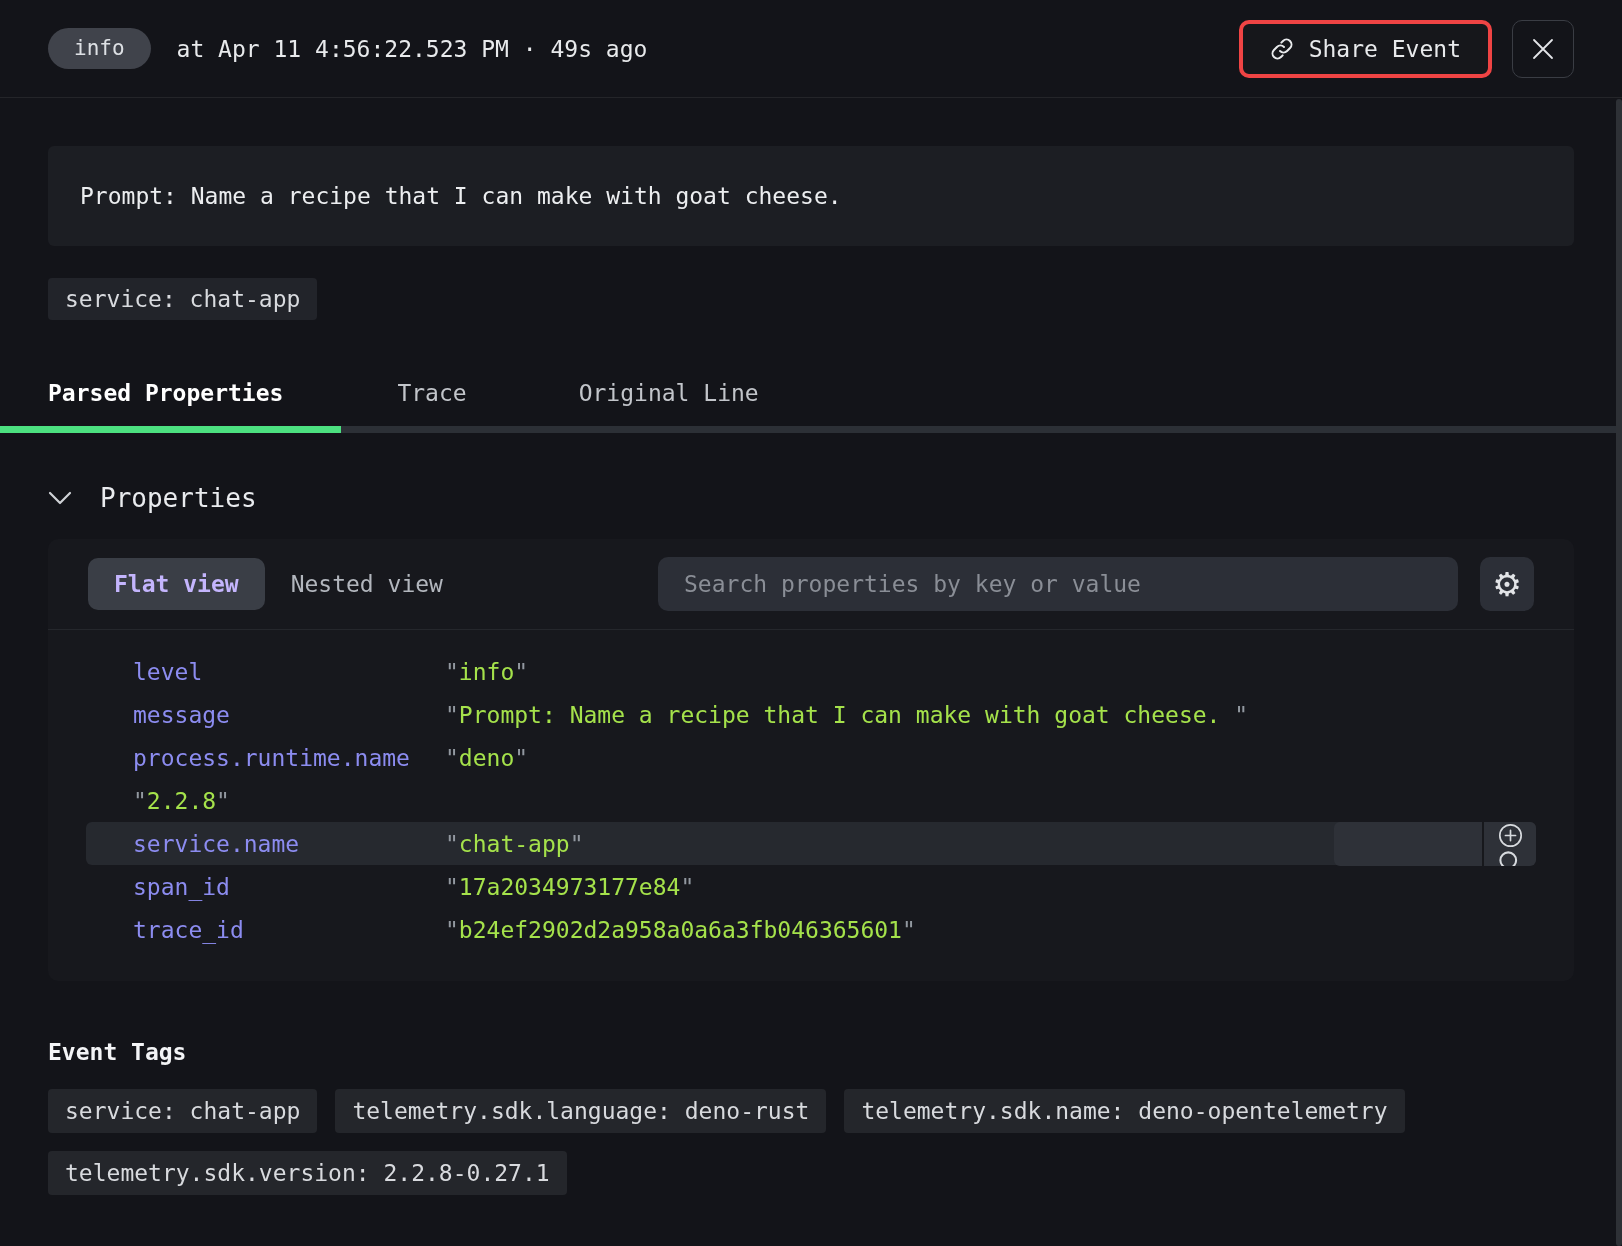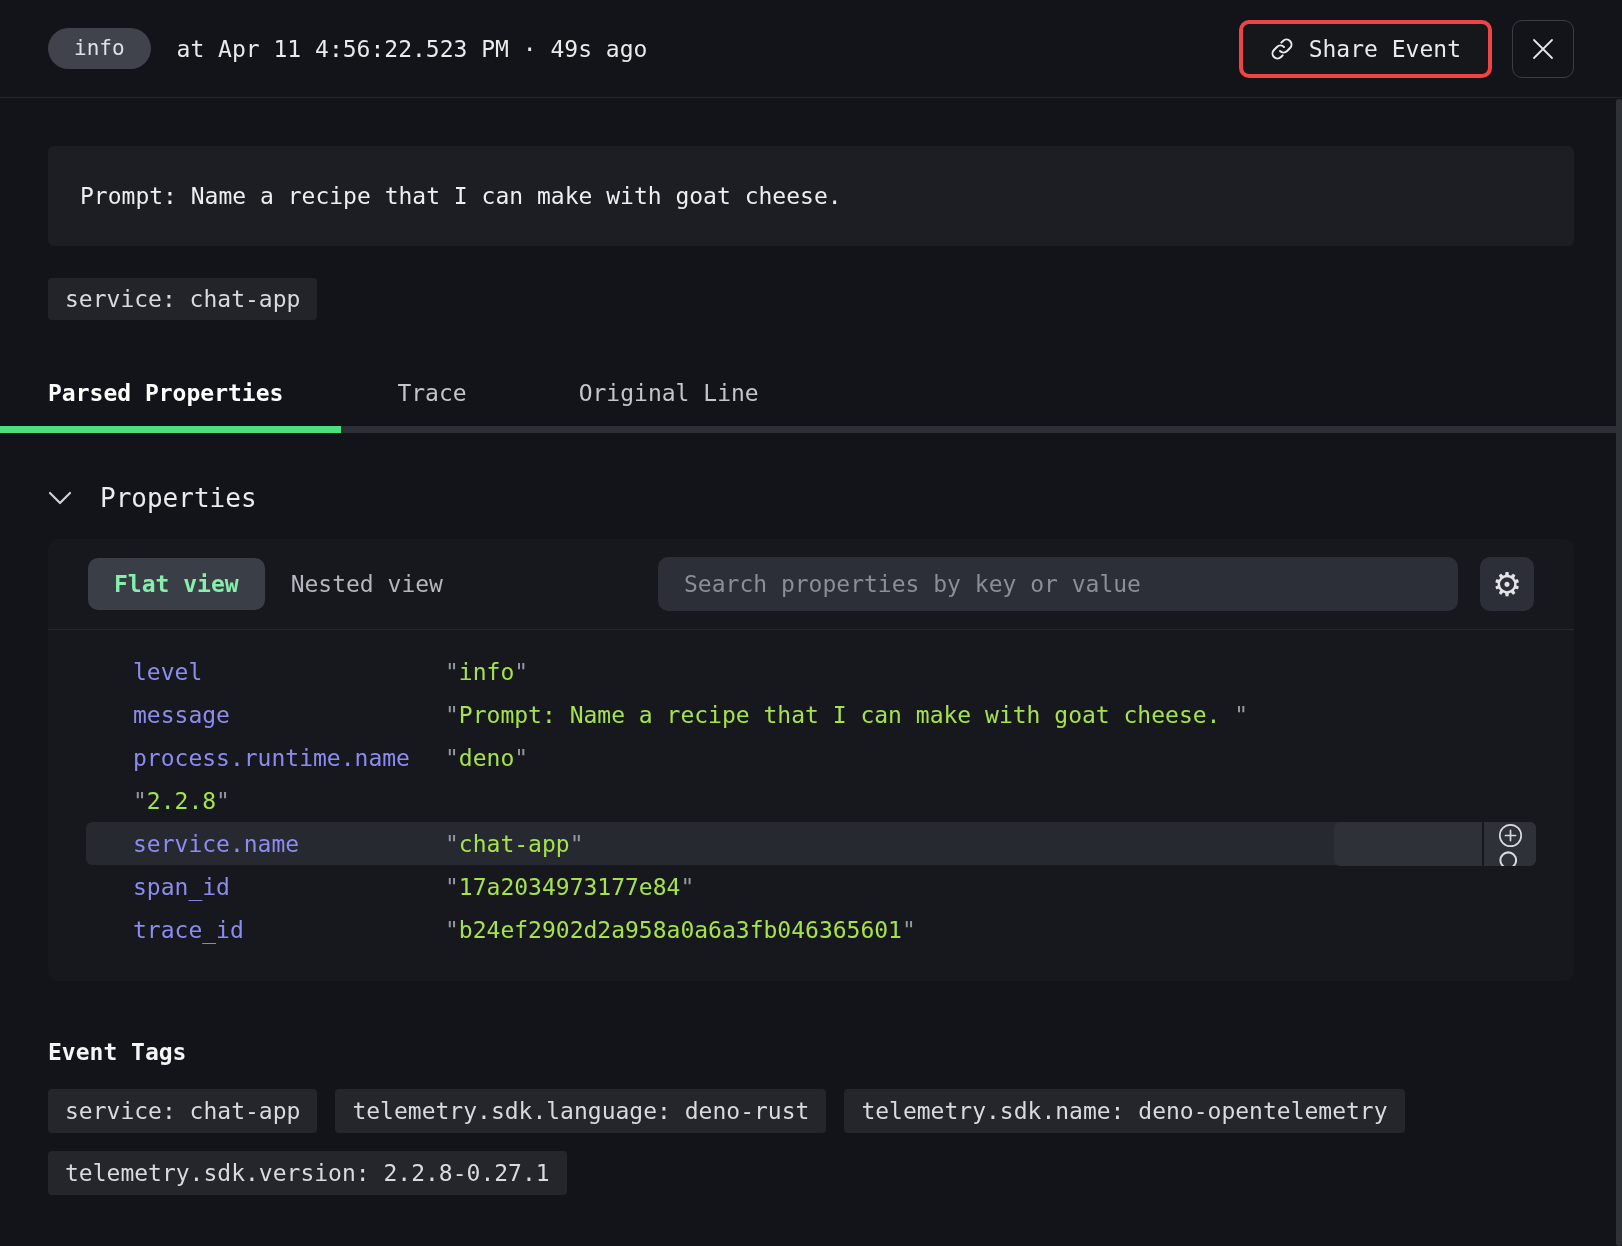--- a/index.html
+++ b/index.html
@@ -67,21 +67,21 @@
   .card {
     margin:26px 48px 0; background:#17181d; border-radius:10px;
   }
   .toolbar { display:flex; align-items:center; padding:18px 40px; }
   .seg { display:flex; align-items:center; }
   .seg-btn {
     padding:13px 26px; font-size:23px; color:#b2b6bd;
     border-radius:10px; background:transparent; border:none;
     font-family:inherit; cursor:pointer; white-space:nowrap;
   }
-  .seg-btn.selected { background:#3a3e46; color:#86efac; font-weight:bold; }
+  .seg-btn.selected { background:#3a3e46; color:#c4b5fd; font-weight:bold; }
   .search {
     margin-left:auto; width:800px; height:54px;
     background:#2c2f37; border:none; border-radius:10px;
     padding:12px 26px; color:#d9dce0; font-size:23px;
     font-family:inherit; outline:none;
   }
   .search::placeholder { color:#8a8e96; }
   .gear-btn {
     margin-left:22px; width:54px; height:54px; flex:0 0 auto;
     background:#2c2f37; border:none; border-radius:10px; cursor:pointer;

